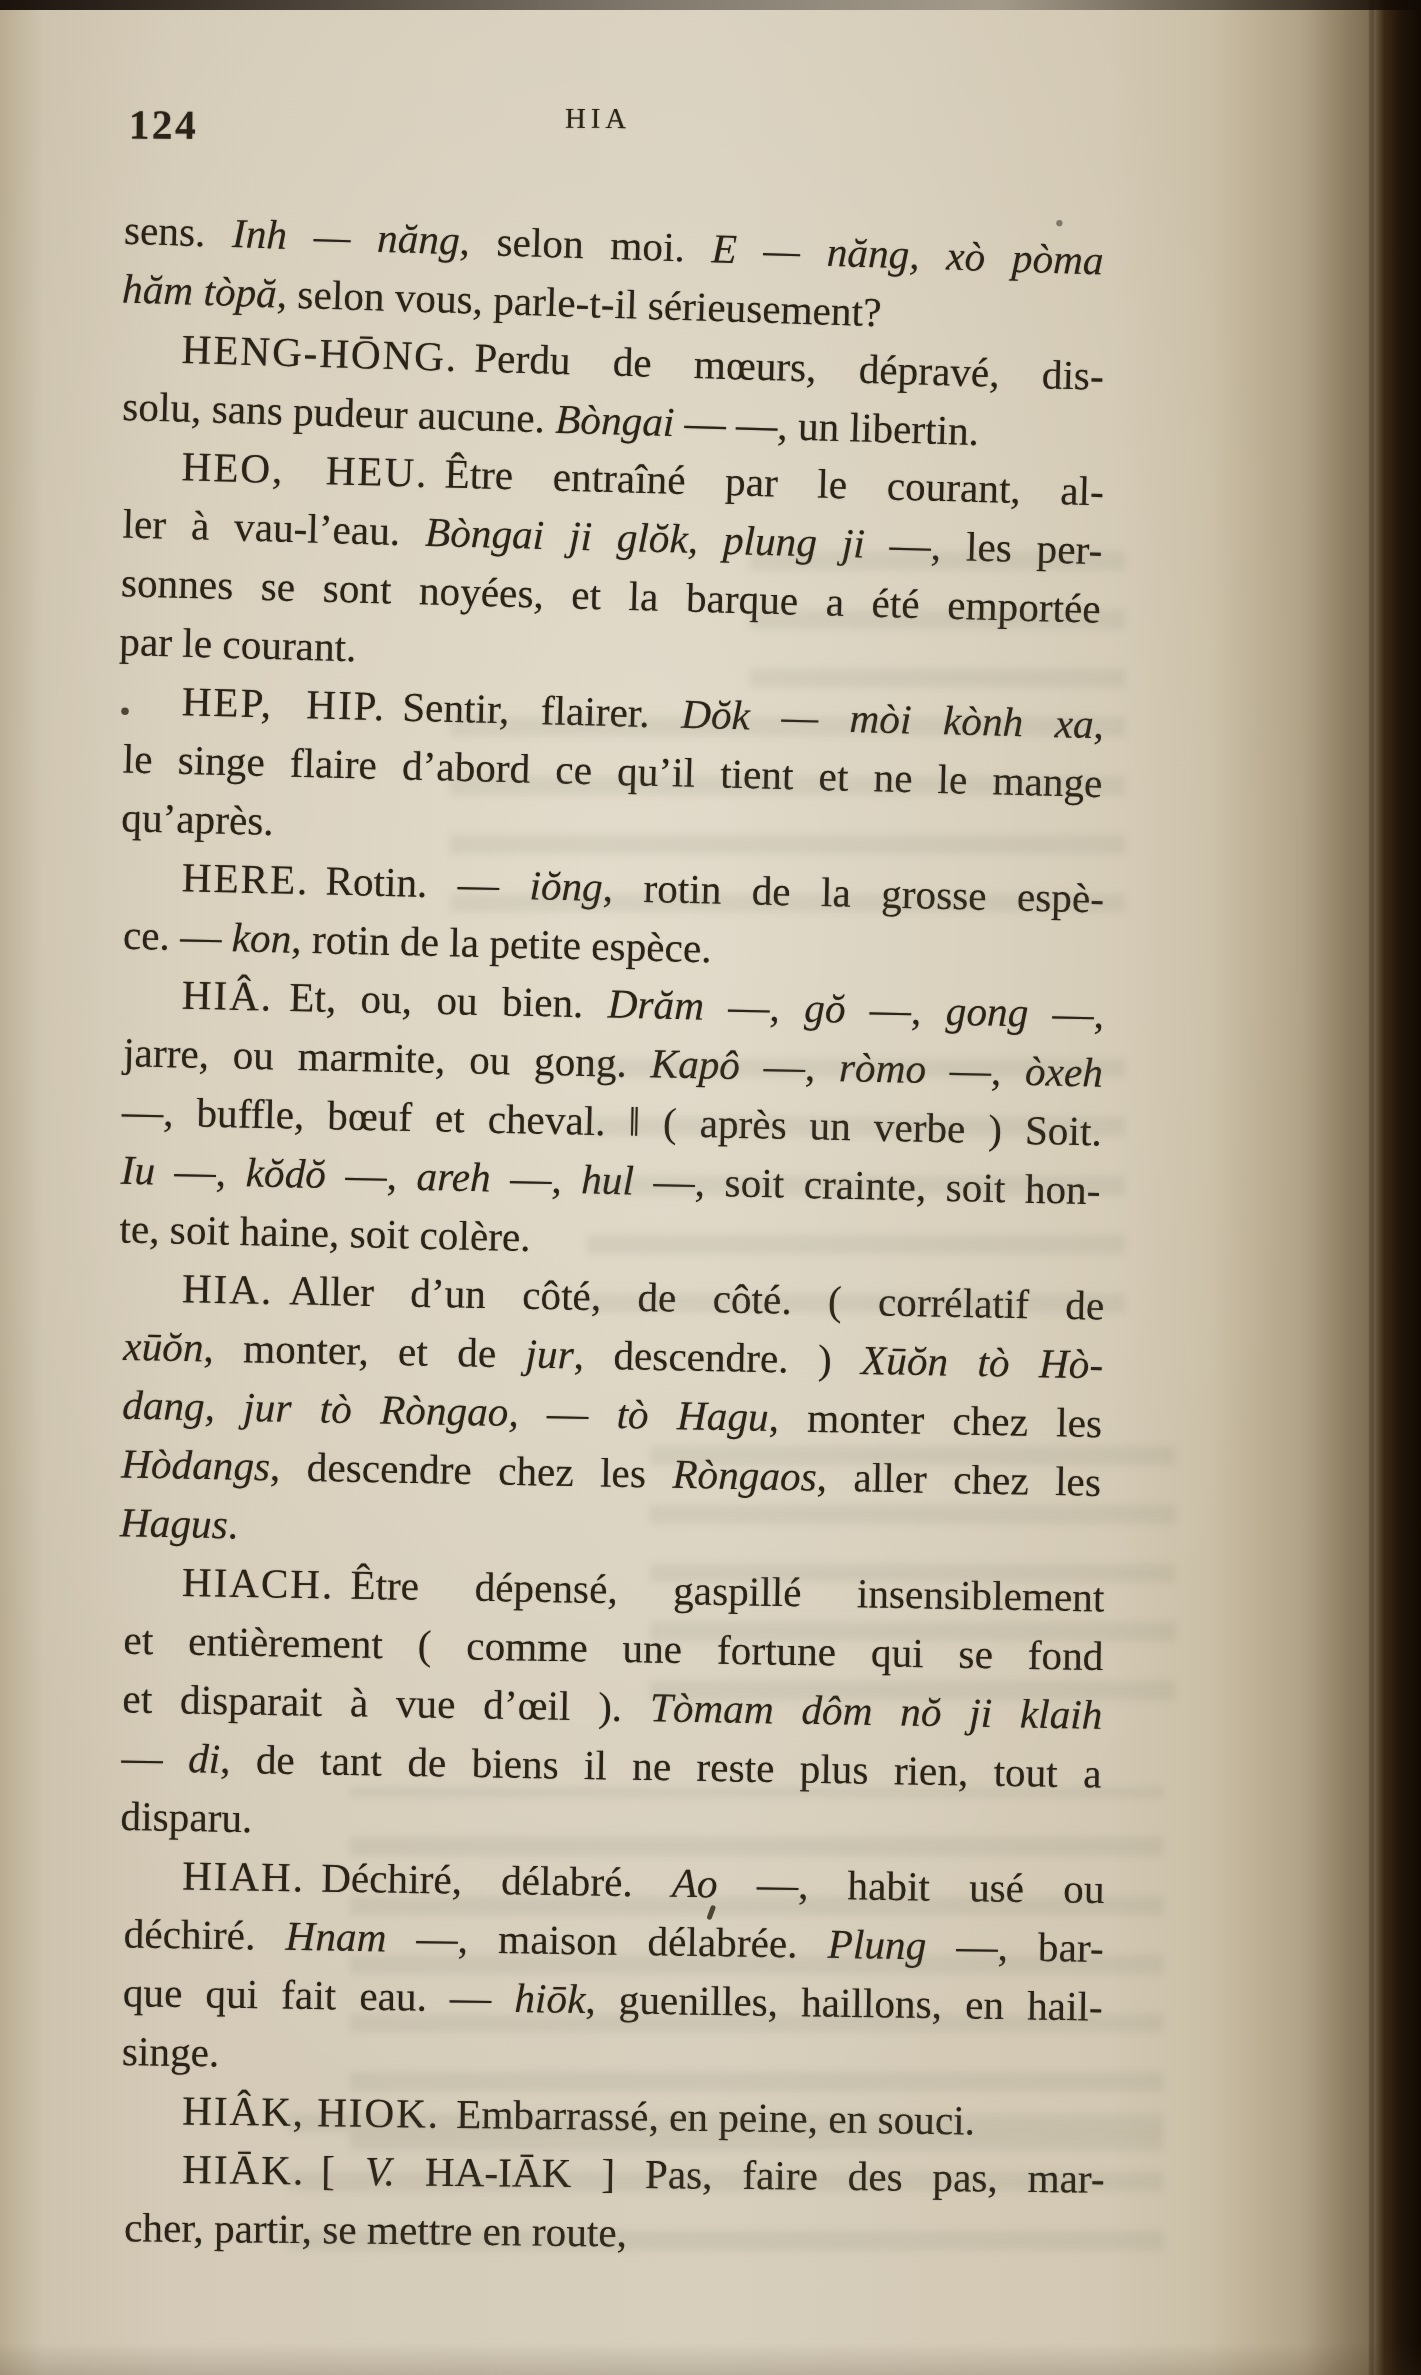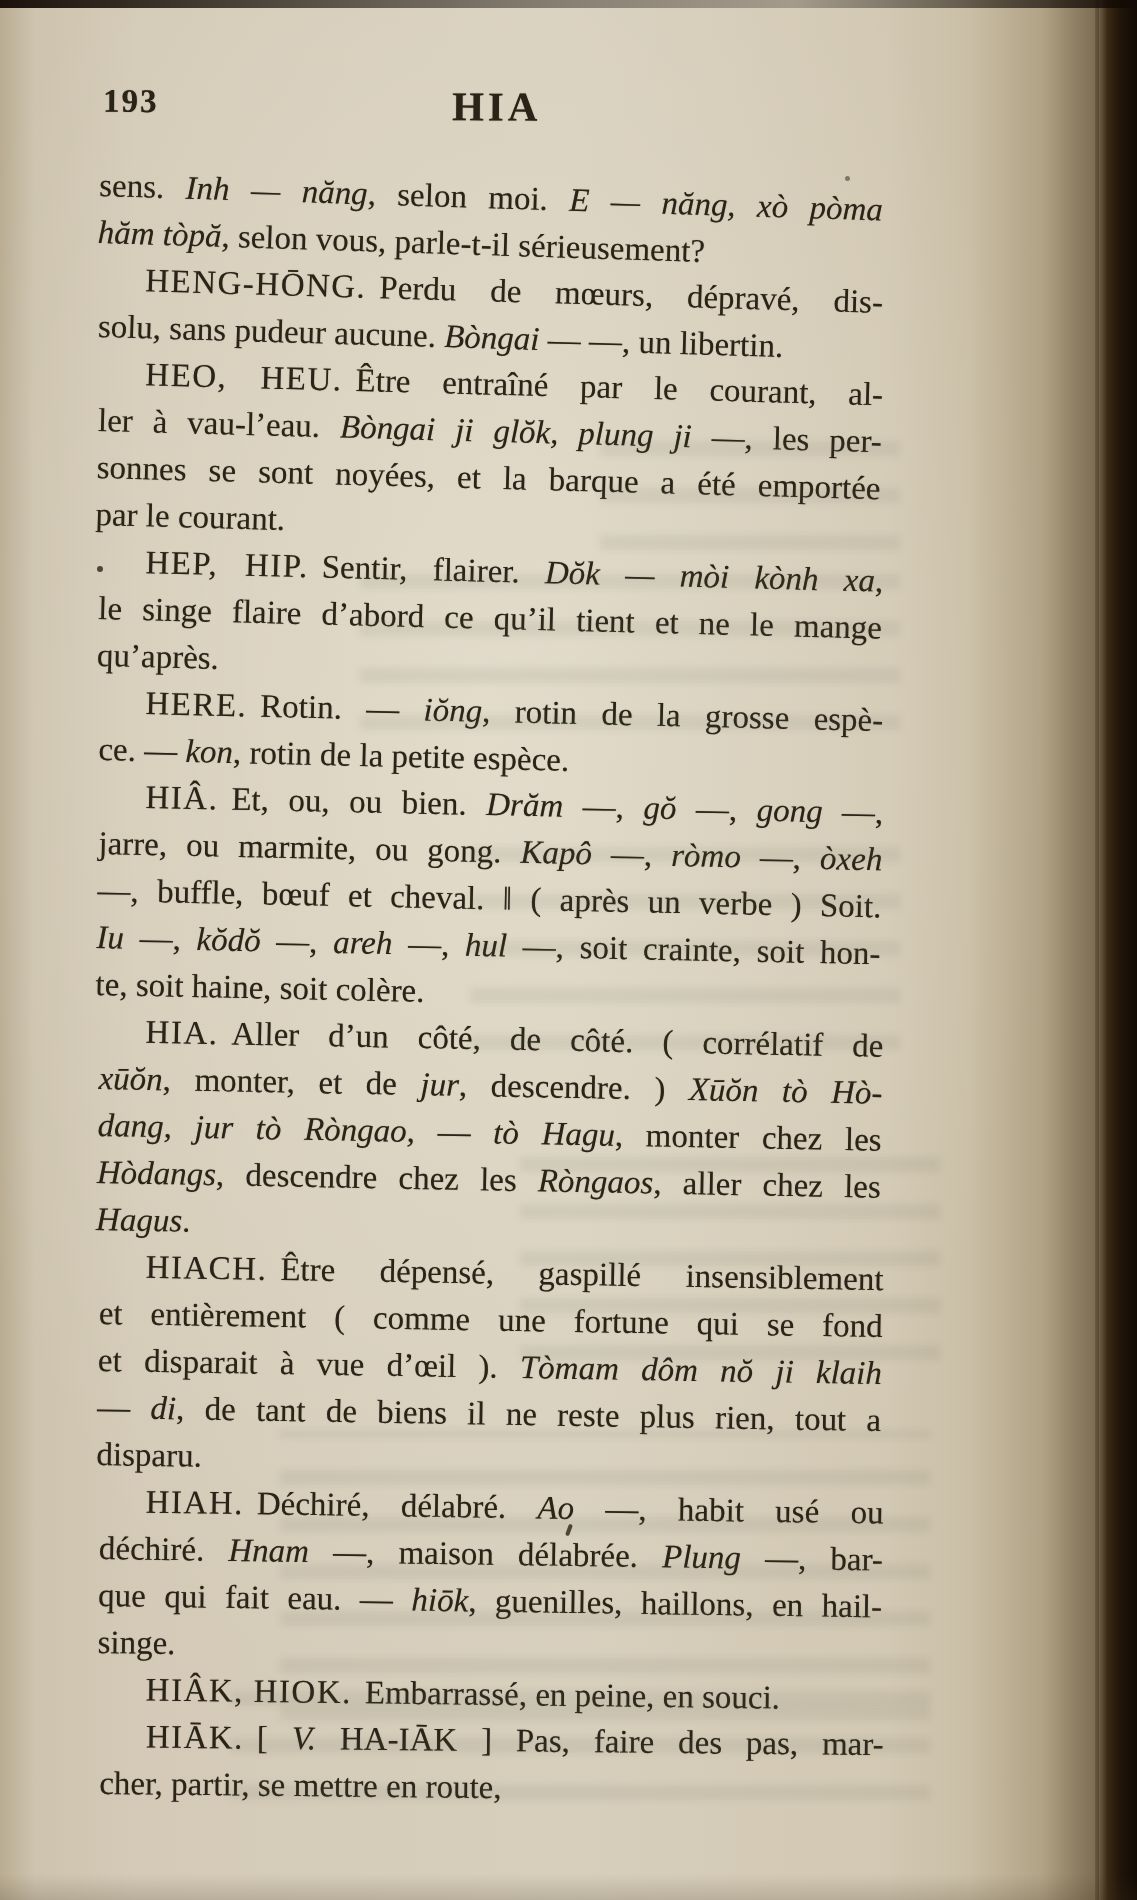--- a/index.html
+++ b/index.html
@@ -28,21 +28,21 @@
     position:absolute;top:0;right:0;width:42px;height:100%;
     background:linear-gradient(90deg,rgba(42,28,14,0.25) 0%,#3a2814 30%,#20150a 60%,#120a03 100%);
   }
   .bottom-shade{
     position:absolute;bottom:0;left:0;width:100%;height:26px;
     background:linear-gradient(180deg,rgba(60,45,25,0) 0%,rgba(60,45,25,0.18) 100%);
   }
   
   .pagehead{position:absolute;top:76px;left:0;width:100%;height:50px;color:var(--ink,#2a2318);transform:rotate(0.4deg);transform-origin:0 50%;}
   .pagenum{position:absolute;left:103px;top:6px;font-size:33px;font-weight:700;letter-spacing:2px;text-shadow:0 0 1px rgba(40,28,15,0.55);}
-  .runhead{position:absolute;left:452px;top:3px;font-size:41px;font-weight:700;letter-spacing:4px;text-shadow:0 0 1px rgba(40,28,15,0.55);}
+  .runhead{position:absolute;left:452px;top:3px;font-size:23px;font-weight:400;letter-spacing:4px;text-shadow:0 0 1px rgba(40,28,15,0.55);}
   
   .text-block{
     position:absolute;left:100px;top:162px;width:784px;
     font-size:33px;line-height:47px;color:var(--ink,#2a2318);
     text-shadow:0 0 1px rgba(45,32,18,0.45);
   }
   .para{transform:rotate(var(--tilt,0deg));transform-origin:0 0;}
   .para.indent .line:first-child{text-indent:46px;}
   .line{text-align:justify;text-align-last:left;}
   .line.j{text-align-last:justify;}
@@ -54,21 +54,21 @@
     background:repeating-linear-gradient(0deg,rgba(105,112,92,0.10) 0 15px,rgba(105,112,92,0) 15px 47px);
   }
   .speck{position:absolute;background:#2a2318;border-radius:50%;opacity:.8;}
 </style>
 </head>
 <body style="--paper: #d5ccb9; --ink: #2a2318; --edge: #20150a;">
 
 <div class="page">
 
   <div class="pagehead">
-    <span class="pagenum">193</span>
+    <span class="pagenum">124</span>
     <span class="runhead">HIA</span>
   </div>
 
   <main class="text-block">
       <div class="para" style="--tilt: 1.80deg;">
         <div class="line j"><span class="run">sens. </span><span class="run it">Inh — năng</span><span class="run">, selon moi. </span><span class="run it">E — năng, xò pòma</span></div>
         <div class="line"><span class="run it">hăm tòpă</span><span class="run">, selon vous, parle-t-il sérieusement?</span></div>
       </div>
       <div class="para indent" style="--tilt: 1.68deg;">
         <div class="line j"><span class="run hw">HENG-HŌNG.</span><span class="run">Perdu de mœurs, dépravé, dis-</span></div>

